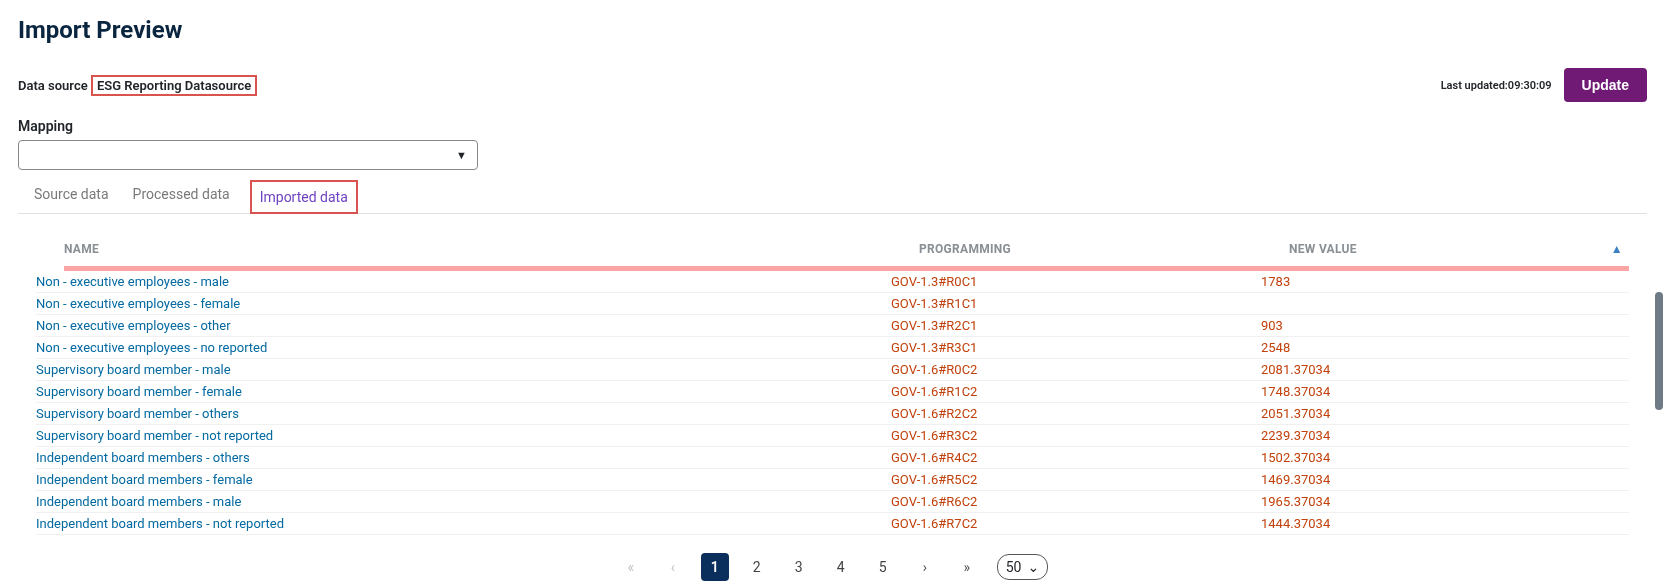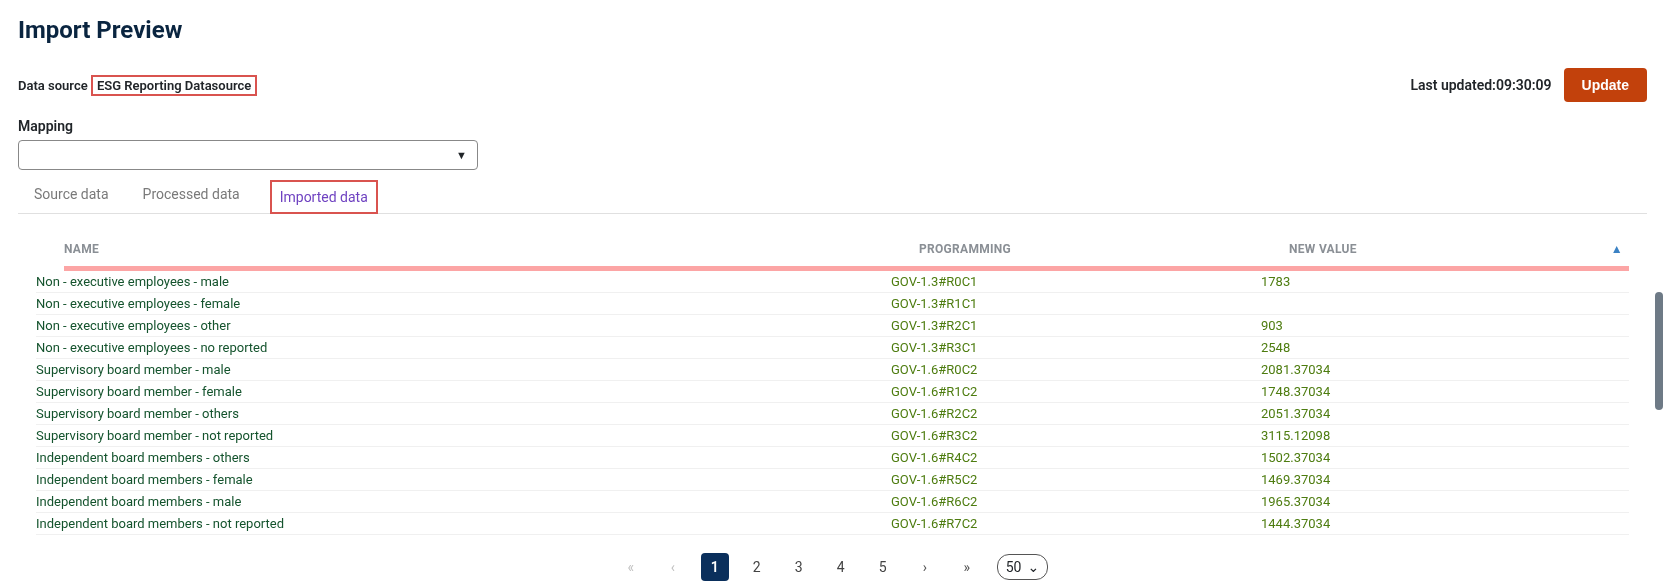--- a/index.html
+++ b/index.html
@@ -37,26 +37,26 @@
     padding: 1px 4px;
     display: inline-block;
     font-weight: 600;
   }
   .header-right {
     display: flex;
     align-items: center;
     gap: 12px;
   }
   .last-updated {
-    font-size: 14px;
+    font-size: 11px;
     font-weight: 600;
     color: #212529;
   }
   .update-btn {
-    background: #c2410c;
+    background: #701a75;
     color: #fff;
     border: none;
     border-radius: 4px;
     padding: 9px 18px;
     font-size: 14px;
     font-weight: 600;
     cursor: pointer;
   }
   .mapping-label {
     font-size: 14px;
@@ -77,21 +77,21 @@
     position: absolute;
     right: 10px;
     top: 50%;
     transform: translateY(-50%);
     font-size: 11px;
   }
   .tabs {
     margin-top: 10px;
     border-bottom: 1px solid #e0e0e0;
     display: flex;
-    gap: 26px;
+    gap: 16px;
     padding-left: 12px;
   }
   .tab {
     font-size: 14px;
     color: #7a7a7a;
     padding: 6px 4px;
     cursor: pointer;
   }
   .tab.active {
     color: #6f42c1;
@@ -128,22 +128,22 @@
   }
   .table-row {
     display: flex;
     border-bottom: 1px solid #f0f0f0;
     padding: 3px 0;
     font-size: 13px;
   }
   .cell {
     color: #1f6ea8;
   }
-  .cell.col-new, .cell.col-prog { color: #4d7c0f; }
-  .cell.col-name { color: #14532d; }
+  .cell.col-new, .cell.col-prog { color: #c2410c; }
+  .cell.col-name { color: #0369a1; }
   .pagination-row {
     display: flex;
     justify-content: center;
     align-items: center;
     gap: 16px;
     margin-top: 18px;
     padding-bottom: 10px;
     border-bottom: 1px solid #e0e0e0;
   }
   .pager {
@@ -260,21 +260,21 @@
           <div class="cell col-new">1748.37034</div>
         </div>
         <div class="table-row">
           <div class="cell col-name">Supervisory board member - others</div>
           <div class="cell col-prog">GOV-1.6#R2C2</div>
           <div class="cell col-new">2051.37034</div>
         </div>
         <div class="table-row">
           <div class="cell col-name">Supervisory board member - not reported</div>
           <div class="cell col-prog">GOV-1.6#R3C2</div>
-          <div class="cell col-new">3115.12098</div>
+          <div class="cell col-new">2239.37034</div>
         </div>
         <div class="table-row">
           <div class="cell col-name">Independent board members - others</div>
           <div class="cell col-prog">GOV-1.6#R4C2</div>
           <div class="cell col-new">1502.37034</div>
         </div>
         <div class="table-row">
           <div class="cell col-name">Independent board members - female</div>
           <div class="cell col-prog">GOV-1.6#R5C2</div>
           <div class="cell col-new">1469.37034</div>

